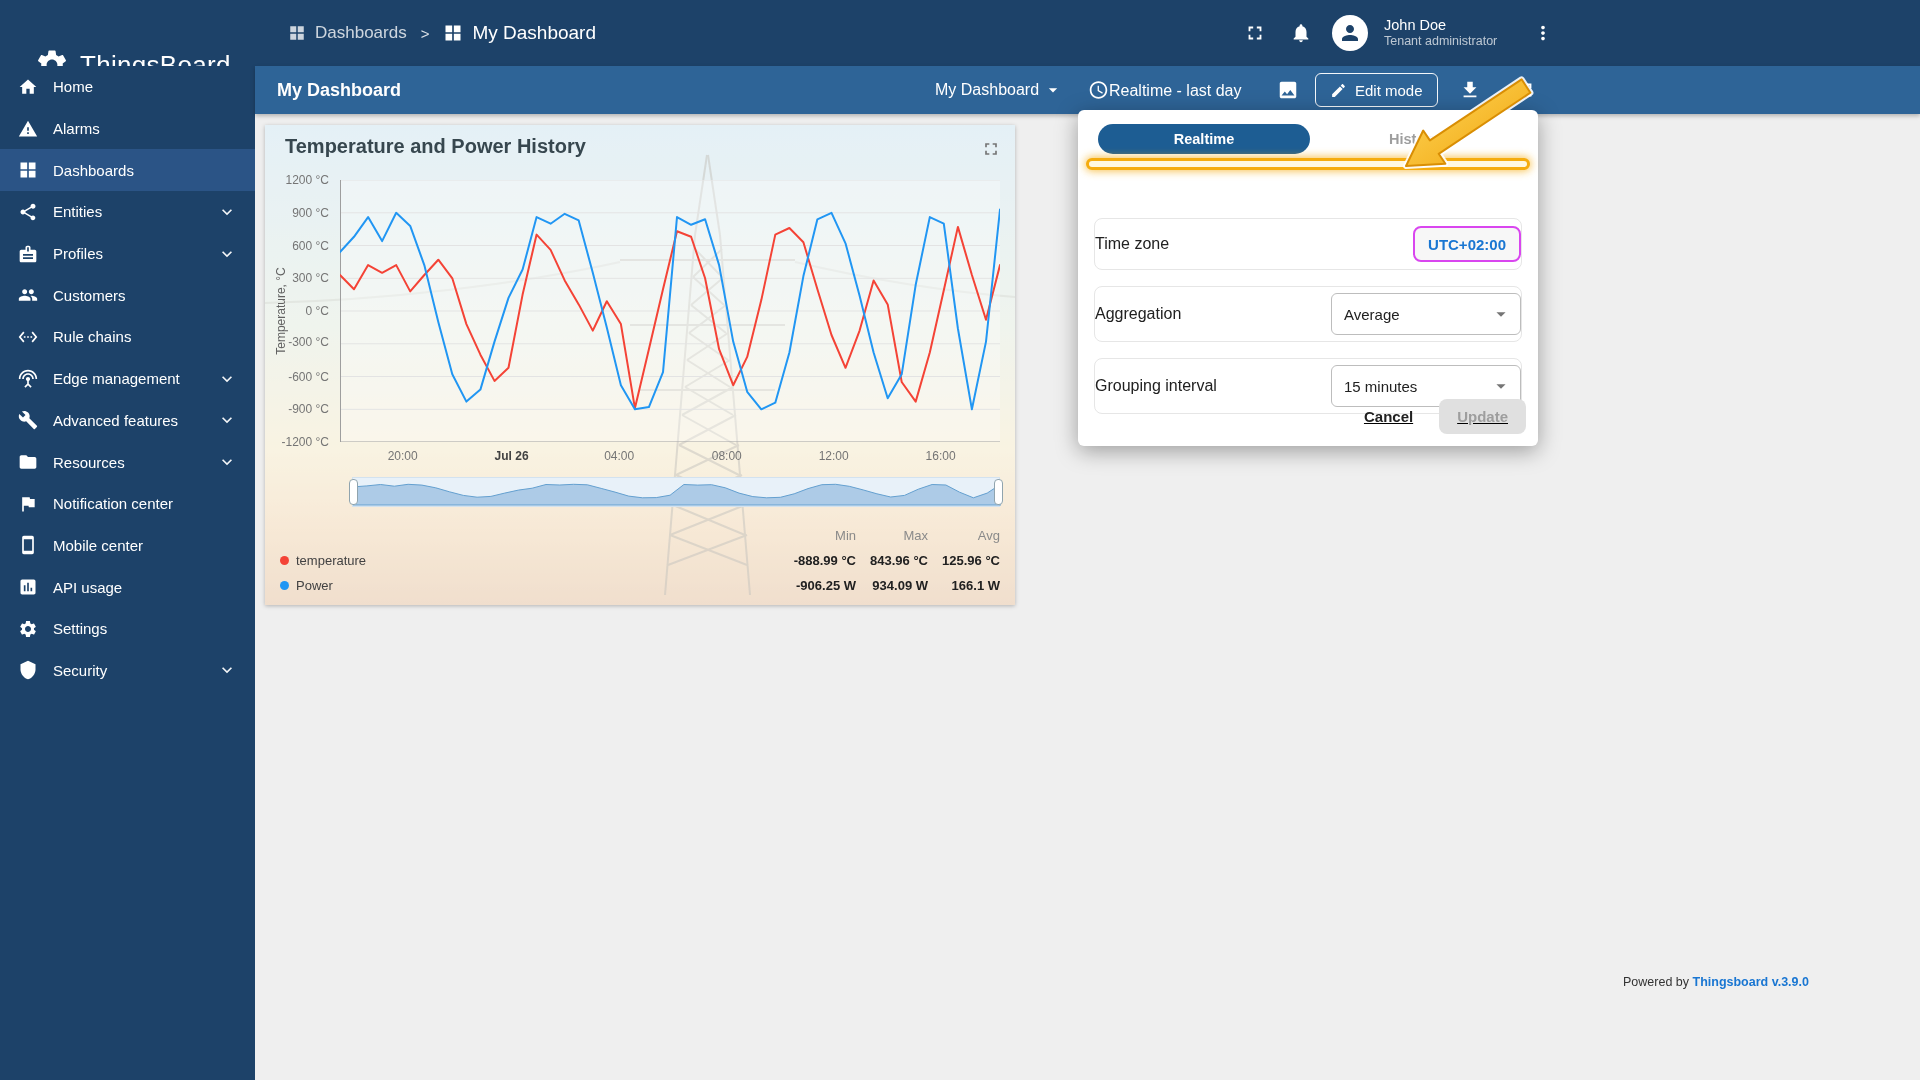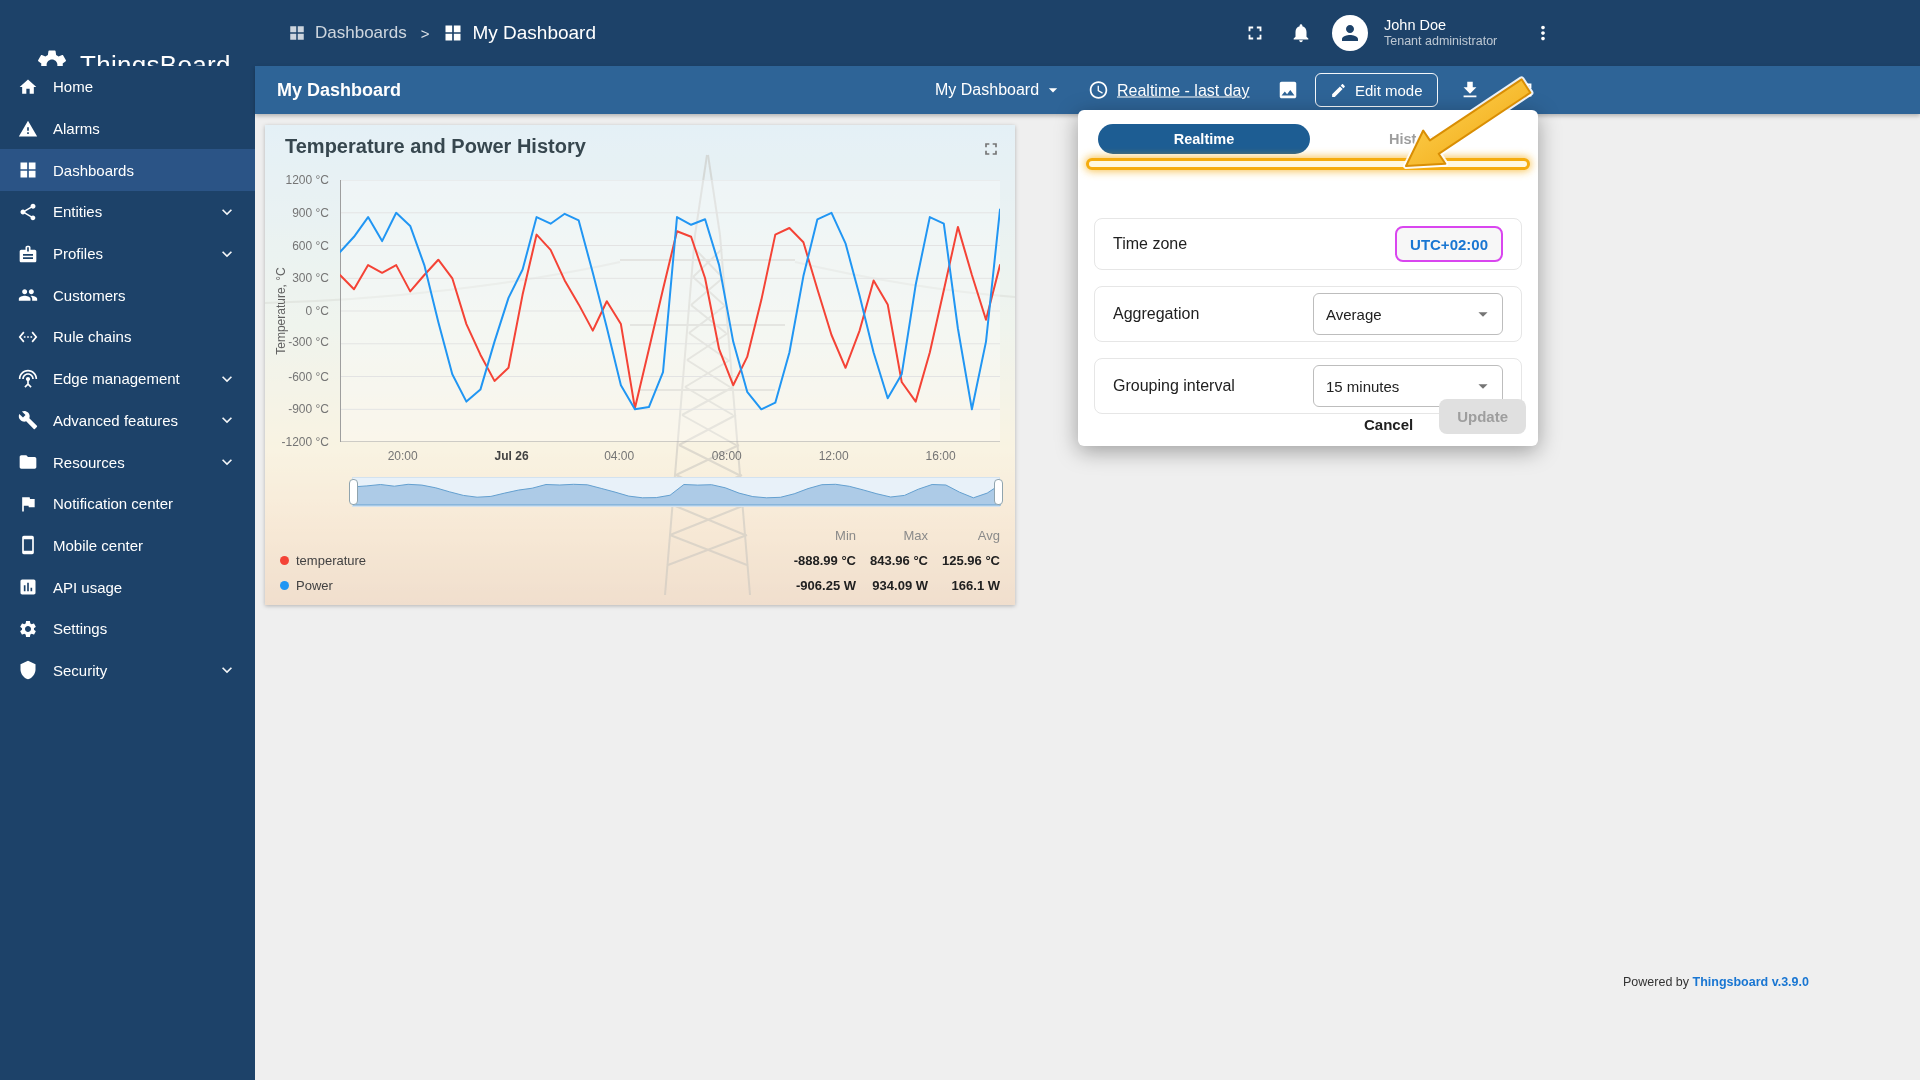--- a/index.html
+++ b/index.html
@@ -26,21 +26,21 @@
   .sidebar { position:absolute; left:0; top:66px; width:255px; bottom:0; background:#1d4269; }
   .sb-item { display:flex; align-items:center; gap:15px; height:41.7px; padding:0 18px; color:#fff; font-size:15px; font-weight:500; cursor:pointer; }
   .sb-item.active { background:#2b5486; }
   .sb-chev { margin-left:auto; display:flex; opacity:.95; }
 
   
   .dash-toolbar { position:absolute; left:255px; top:66px; width:1665px; height:48px; background:#2e6497; color:#fff; box-shadow:0 2px 4px rgba(0,0,0,.25); z-index:5; }
   .dash-toolbar .abs { position:absolute; top:50%; transform:translateY(-50%); display:flex; align-items:center; }
   .dash-title { left:22px; font-size:18px; font-weight:700; }
   .dash-select { left:680px; gap:4px; font-size:16px; cursor:pointer; }
-  .time-window { left:833px; gap:8px; font-size:16px; cursor:pointer;text-decoration:underline; }
+  .time-window { left:833px; font-size:16px; cursor:pointer; }
   .screenshot-btn { left:1018px; cursor:pointer; }
   .edit-btn { left:1060px; height:34px; border:1px solid rgba(255,255,255,.95); border-radius:6px; padding:0 14px; gap:8px; font-size:15px; font-weight:500; background:transparent; color:#fff; cursor:pointer; }
   .download-btn { left:1200px; cursor:pointer; }
   .fs-btn { left:1255px; cursor:pointer; }
 
   
   .main { position:absolute; left:255px; top:114px; width:1665px; height:966px; background:#efefef; }
 
   
   .widget { position:absolute; left:10px; top:11px; width:750px; height:480px; background:#fff; box-shadow:0 1px 4px rgba(0,0,0,.25); }
@@ -66,28 +66,28 @@
   .l-col { width:72px; text-align:right; font-size:13px; color:#8a8a8a; }
   .l-col.wide { width:90px; }
   .l-col.val { color:#212121; font-weight:700; }
 
   
   .popup { position:absolute; left:1078px; top:110px; width:460px; height:336px; background:#fff; border-radius:6px; box-shadow:0 5px 22px rgba(0,0,0,.35); z-index:50; }
   .tabs { display:flex; align-items:center; padding:14px 20px 0 20px; }
   .tab.active { width:212px; height:30px; line-height:30px; text-align:center; background:#1d5d93; color:#fff; border-radius:16px; font-size:14.5px; font-weight:600; cursor:pointer; }
   .tab.inactive { flex:1; text-align:center; line-height:30px; color:#9e9e9e; font-size:14.5px; font-weight:600; cursor:pointer; }
   .highlight { position:absolute; left:8px; right:8px; top:48px; height:12px; border:3px solid #f5ac0f; border-radius:8px; background:#fff8e0; box-shadow:0 0 8px 1px rgba(245,172,15,.75); }
-  .p-row { margin:0 16px; border:1px solid #e6e6e6; border-radius:8px; height:56px; display:flex; align-items:center; justify-content:space-between; padding:0 18px; background:#fff; }
+  .p-row { margin:0 16px; border:1px solid #e6e6e6; border-radius:8px; height:56px; display:flex; align-items:center; justify-content:space-between; padding:0 0; background:#fff; }
   .p-row.first { margin-top:64px; height:52px; }
   .p-row + .p-row { margin-top:16px; }
   .p-label { font-size:16px; color:#212121; }
   .tz-chip { border:2px solid #d946ef; background:#f7f7f7; border-radius:8px; height:36px; padding:0 13px; color:#1976d2; font-size:15px; font-weight:600; cursor:pointer; font-family:inherit; }
   .select { width:190px; height:42px; border:1px solid #bdbdbd; border-radius:6px; display:flex; align-items:center; justify-content:space-between; padding:0 8px 0 12px; cursor:pointer; }
   .select span { font-size:15px; color:#212121; }
-  .actions { position:absolute; right:12px; bottom:12px; display:flex; align-items:flex-end; gap:20px; }
+  .actions { position:absolute; right:12px; bottom:12px; display:flex; align-items:center; gap:20px;text-decoration:underline; }
   .btn-cancel { background:none; border:none; font-size:15px; font-weight:700; color:#212121; cursor:pointer; font-family:inherit; }
   .btn-update { background:#e0e0e0; border:none; border-radius:8px; padding:9px 18px; font-size:15px; font-weight:600; color:#9e9e9e; font-family:inherit; cursor:default; }
 
   
   .arrow-annot { position:absolute; left:1386px; top:66px; z-index:70; pointer-events:none; }
 
   
   .powered { position:absolute; left:1368px; top:861px; font-size:12.5px; color:#333; z-index:4; }
   .powered a { color:#1976d2; font-weight:700; text-decoration:none; cursor:pointer; }
 </style>

